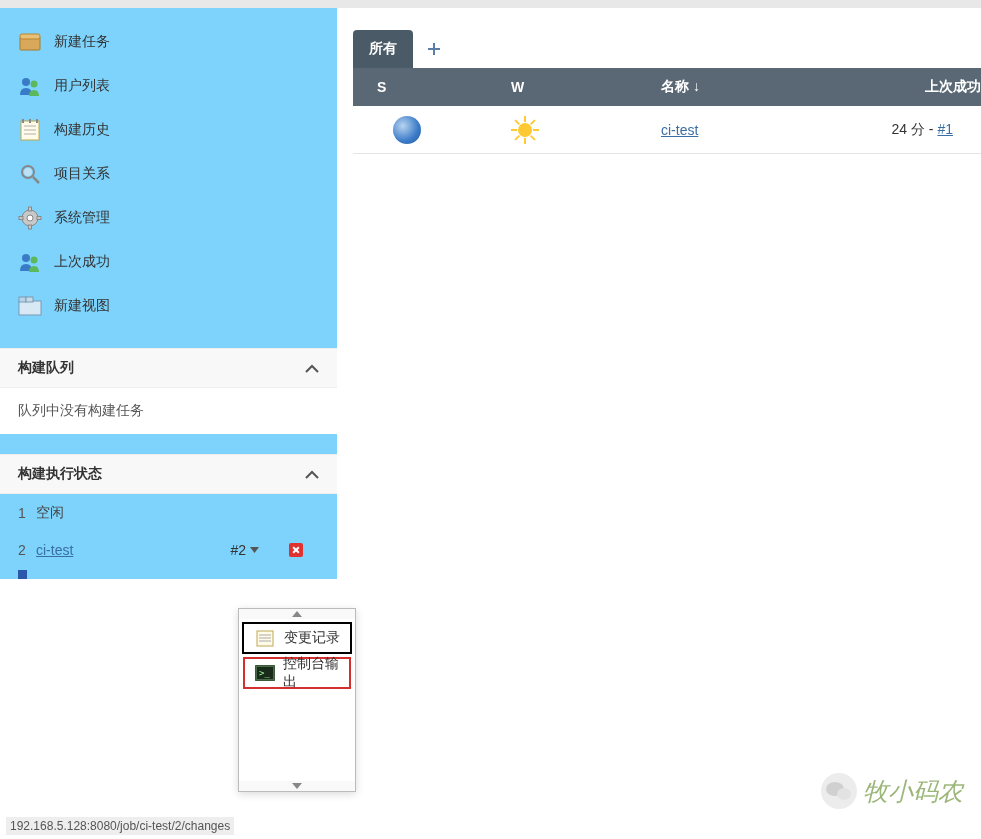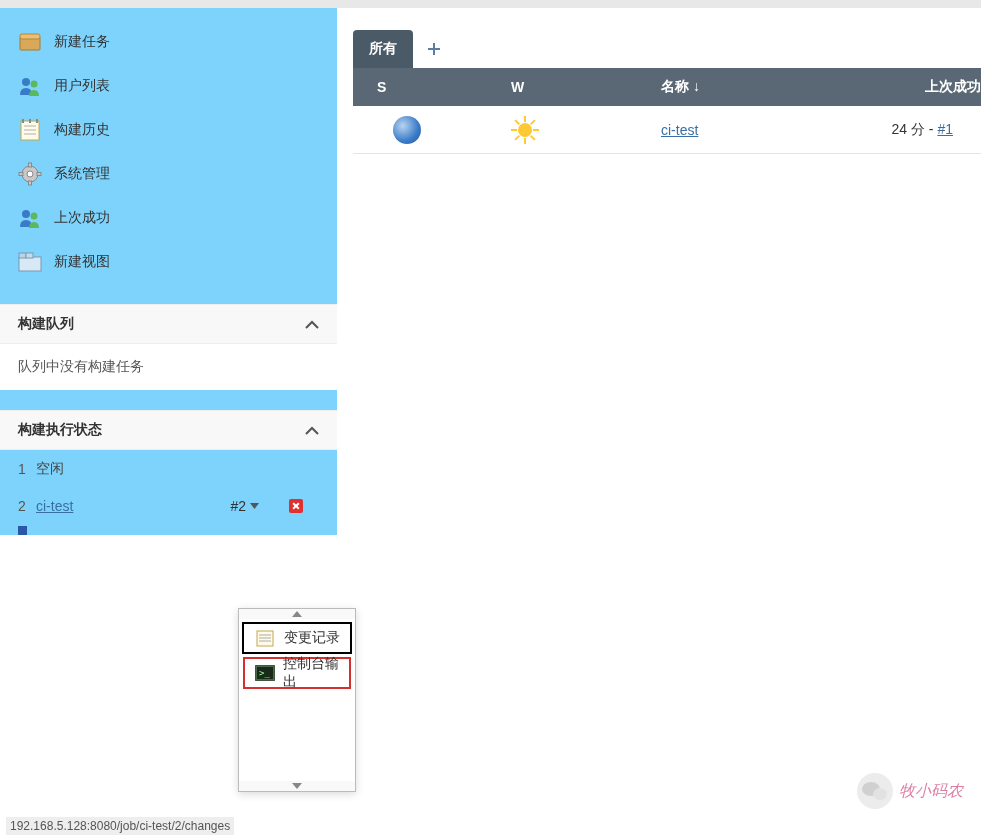--- a/index.html
+++ b/index.html
@@ -51,21 +51,21 @@
 
 .dropdown { position:absolute; left:238px; top:608px; width:118px; background:#fff; border:1px solid #bbb; box-shadow:0 2px 8px rgba(0,0,0,.15); }
 .drop-arrow { height:10px; display:flex; align-items:center; justify-content:center; background:#f9f9f9; }
 .drop-item { display:flex; align-items:center; height:34px; padding:0 10px; cursor:pointer; }
 .drop-item .dico { width:22px; height:18px; margin-right:8px; display:flex; align-items:center; justify-content:center; }
 .drop-item.boxed { border:2px solid #000; margin:3px; height:32px; }
 .drop-item.red-box { border:2px solid #d43030; margin:2px 4px; height:32px; }
 
 .watermark { position:absolute; right:18px; bottom:30px; display:flex; align-items:center; opacity:.55; }
 .wm-ico { width:36px; height:36px; border-radius:50%; background:#ddd; display:flex; align-items:center; justify-content:center; margin-right:6px; }
-.wm-txt { font-size:16px; color:#be185d; font-style:italic; }
+.wm-txt { font-size:25px; color:#4d7c0f; font-style:italic; }
 
 .status-url { position:absolute; left:6px; bottom:4px; background:#eee; color:#555; font-size:12px; padding:2px 4px; }
 
 .cancel-ico { width:14px; height:14px; background:#e03030; border-radius:2px; position:relative; }
 .cancel-ico::before,.cancel-ico::after { content:""; position:absolute; left:3px; top:6px; width:8px; height:2px; background:#fff; }
 .cancel-ico::before { transform:rotate(45deg); }
 .cancel-ico::after { transform:rotate(-45deg); }
 
 svg { display:block; }
 </style>
@@ -103,20 +103,30 @@
             <rect x="1" y="2" width="18" height="19" fill="#fffbe8" stroke="#c0a850"></rect>
             <line x1="4" y1="7" x2="16" y2="7" stroke="#b0b0b0"></line>
             <line x1="4" y1="11" x2="16" y2="11" stroke="#b0b0b0"></line>
             <line x1="4" y1="15" x2="16" y2="15" stroke="#b0b0b0"></line>
             <rect x="2" y="0" width="2" height="4" fill="#888"></rect>
             <rect x="9" y="0" width="2" height="4" fill="#888"></rect>
             <rect x="16" y="0" width="2" height="4" fill="#888"></rect>
           </svg>
       </span>
       <span class="lbl">构建历史</span>
+    </div>
+    <div class="menu-item">
+      <span class="ico">
+        <svg width="22" height="22" viewBox="0 0 22 22">
+            <circle cx="9" cy="9" r="6" fill="none" stroke="#888" stroke-width="2"></circle>
+            <circle cx="9" cy="9" r="4" fill="#bde0f5"></circle>
+            <line x1="14" y1="14" x2="20" y2="20" stroke="#888" stroke-width="2.5"></line>
+          </svg>
+      </span>
+      <span class="lbl">项目关系</span>
     </div>
     <div class="menu-item">
       <span class="ico">
         <svg width="24" height="24" viewBox="0 0 24 24">
             <circle cx="12" cy="12" r="8" fill="#c8c8c8" stroke="#888"></circle>
             <circle cx="12" cy="12" r="3" fill="#fff" stroke="#888"></circle>
             <g fill="#c8c8c8" stroke="#888">
               <rect x="10.5" y="1" width="3" height="4"></rect>
               <rect x="10.5" y="19" width="3" height="4"></rect>
               <rect x="1" y="10.5" width="4" height="3"></rect>

